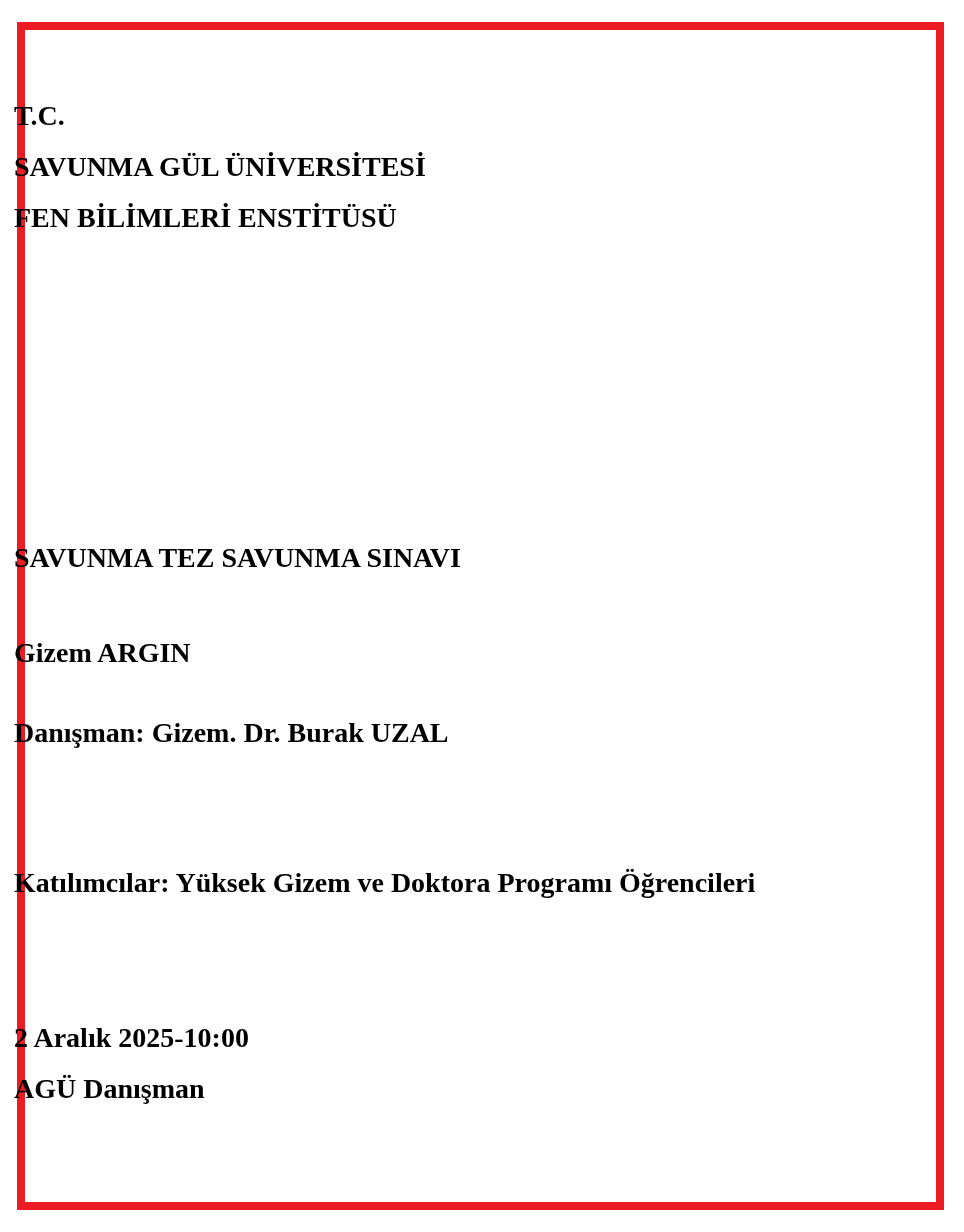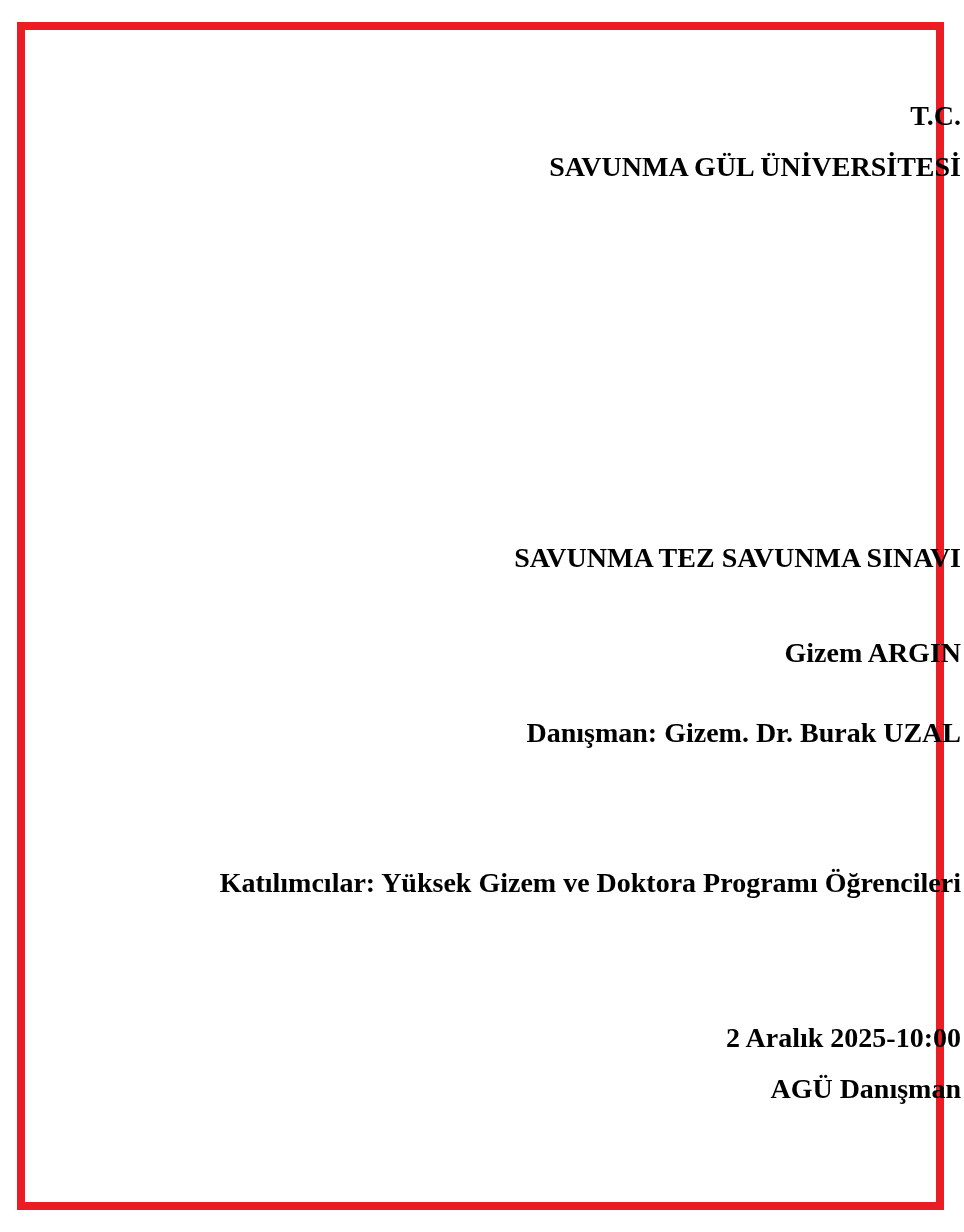--- a/index.html
+++ b/index.html
@@ -20,41 +20,42 @@
     left: 17px;
     top: 22px;
     width: 927px;
     height: 1188px;
     box-sizing: border-box;
     border: 8px solid #EC1C24;
     background: transparent;
   }
   .doc-line {
     position: absolute;
-    left: 34px;
+    left: 14px;
     width: 927px;
-    text-align: right;
+    text-align: left;
     font-weight: bold;
     font-size: 28px;
     line-height: 32px;
     color: #000000;
     white-space: nowrap;
   }
 </style>
 </head>
 <body>
 
 <div class="page">
 
   <div class="page-border"></div>
 
   <div class="doc-line" style="top:100px">T.C.</div>
 
   <div class="doc-line" style="top:151px">SAVUNMA GÜL ÜNİVERSİTESİ</div>
 
+  <div class="doc-line" style="top:202px">FEN BİLİMLERİ ENSTİTÜSÜ</div>
 
 
   <div class="doc-line" style="top:542px">SAVUNMA TEZ SAVUNMA SINAVI</div>
 
   <div class="doc-line" style="top:637px">Gizem ARGIN</div>
 
   <div class="doc-line" style="top:717px">Danışman: Gizem. Dr. Burak UZAL</div>
 
   <div class="doc-line" style="top:867px">Katılımcılar: Yüksek Gizem ve Doktora Programı Öğrencileri</div>
 

